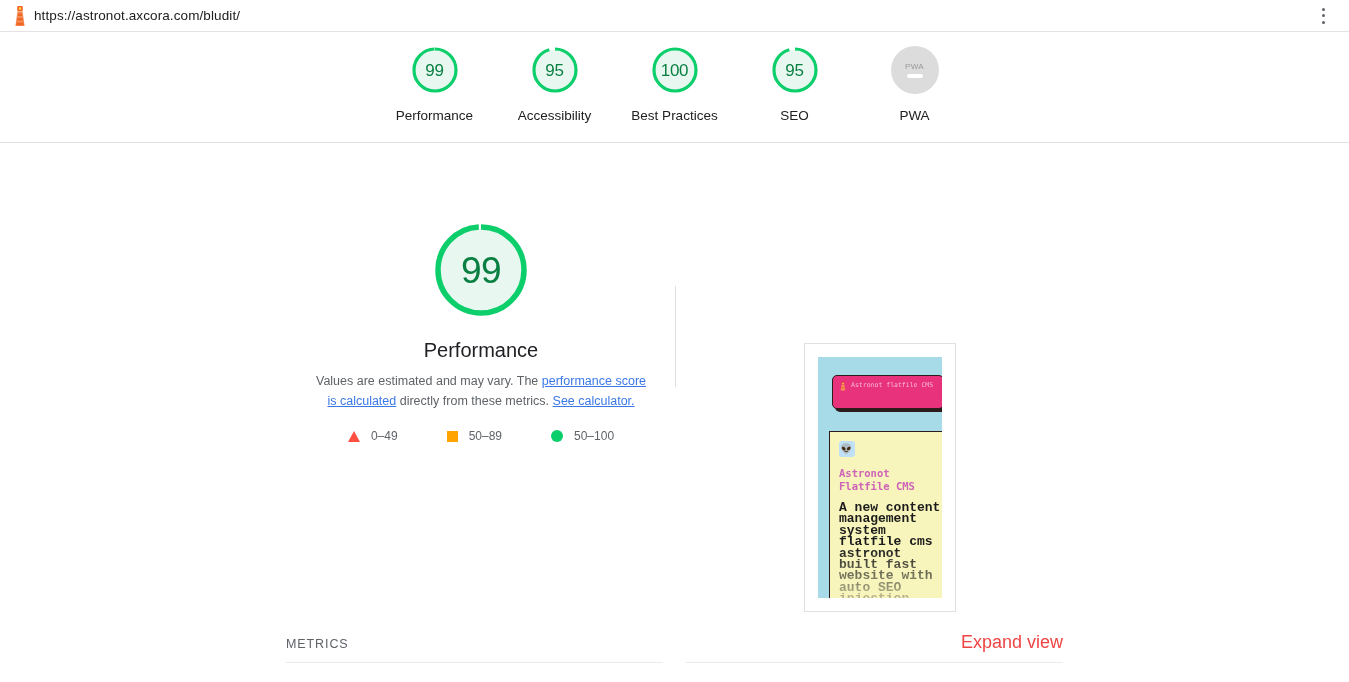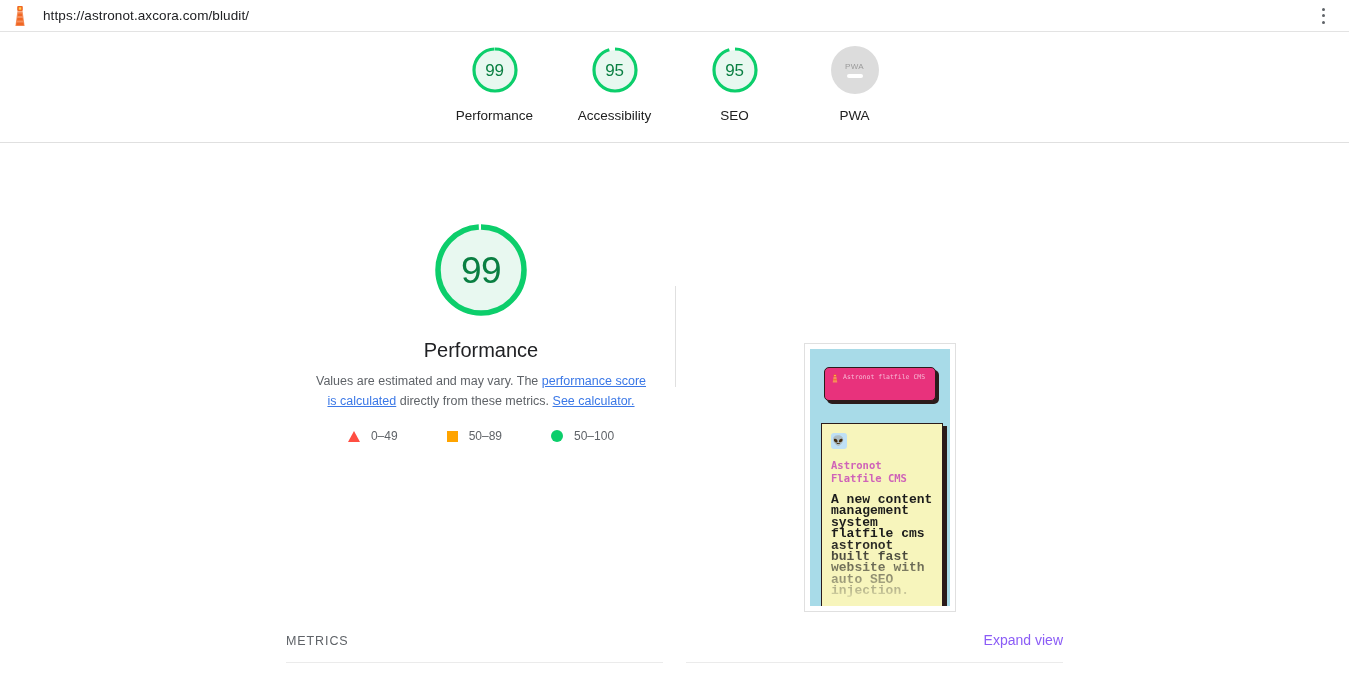--- a/index.html
+++ b/index.html
@@ -21,21 +21,21 @@
     display: flex;
     align-items: center;
   }
   .lh-favicon {
     margin-left: 10px;
     width: 20px; height: 22px;
     display: block;
     flex: 0 0 auto;
   }
   .url-text {
-    margin-left: 13px;
+    margin-left: 4px;
     font-size: 13.5px;
     color: #202124;
     letter-spacing: 0.1px;
     white-space: nowrap;
   }
   .kebab {
     position: absolute;
     right: 18px; top: 50%;
     transform: translateY(-50%);
     width: 16px; height: 18px;
@@ -197,21 +197,21 @@
     background: #e0e0e0;
   }
 
   
   .thumb-frame {
     position: absolute;
     left: 804px; top: 200px;
     width: 152px; height: 269px;
     border: 1px solid #e0e0e0;
     background: #fff;
-    padding: 5px;
+    padding: 13px;
   }
   .thumb-inner {
     width: 100%; height: 100%;
     background: #a8dbe8;
     overflow: hidden;
     position: relative;
   }
   .site-navbar {
     position: absolute;
     left: 14px; top: 18px;
@@ -282,22 +282,22 @@
     display: flex;
     align-items: baseline;
     justify-content: space-between;
   }
   .metrics-title {
     font-size: 12.5px;
     color: #5f6368;
     letter-spacing: 0.9px;
   }
   .expand-view {
-    font-size: 14px;
-    color: #8b5cf6;
+    font-size: 18px;
+    color: #ef4444;
     cursor: pointer;
   }
 
   .metrics-grid {
     position: absolute;
     left: 286px; top: 519px;
     width: 777px;
     display: grid;
     grid-template-columns: 377px 1fr;
     column-gap: 23px;
@@ -361,20 +361,30 @@
     <div class="gauge-wrap">
       <svg viewBox="0 0 48 48">
         <circle cx="24" cy="24" r="20" fill="#e8f8f0"></circle>
         <circle cx="24" cy="24" r="21" fill="none" stroke="#0cce6b" stroke-width="3.2" stroke-dasharray="125.3 131.9" stroke-linecap="butt"></circle>
       </svg>
       <span class="gauge-num">95</span>
     </div>
     <span class="gauge-label">Accessibility</span>
   </div>
 
+  <div class="gauge-cell">
+    <div class="gauge-wrap">
+      <svg viewBox="0 0 48 48">
+        <circle cx="24" cy="24" r="20" fill="#e8f8f0"></circle>
+        <circle cx="24" cy="24" r="21" fill="none" stroke="#0cce6b" stroke-width="3.2" stroke-dasharray="131.9 0" stroke-linecap="butt"></circle>
+      </svg>
+      <span class="gauge-num">100</span>
+    </div>
+    <span class="gauge-label">Best Practices</span>
+  </div>
 
   <div class="gauge-cell">
     <div class="gauge-wrap">
       <svg viewBox="0 0 48 48">
         <circle cx="24" cy="24" r="20" fill="#e8f8f0"></circle>
         <circle cx="24" cy="24" r="21" fill="none" stroke="#0cce6b" stroke-width="3.2" stroke-dasharray="125.3 131.9" stroke-linecap="butt"></circle>
       </svg>
       <span class="gauge-num">95</span>
     </div>
     <span class="gauge-label">SEO</span>

